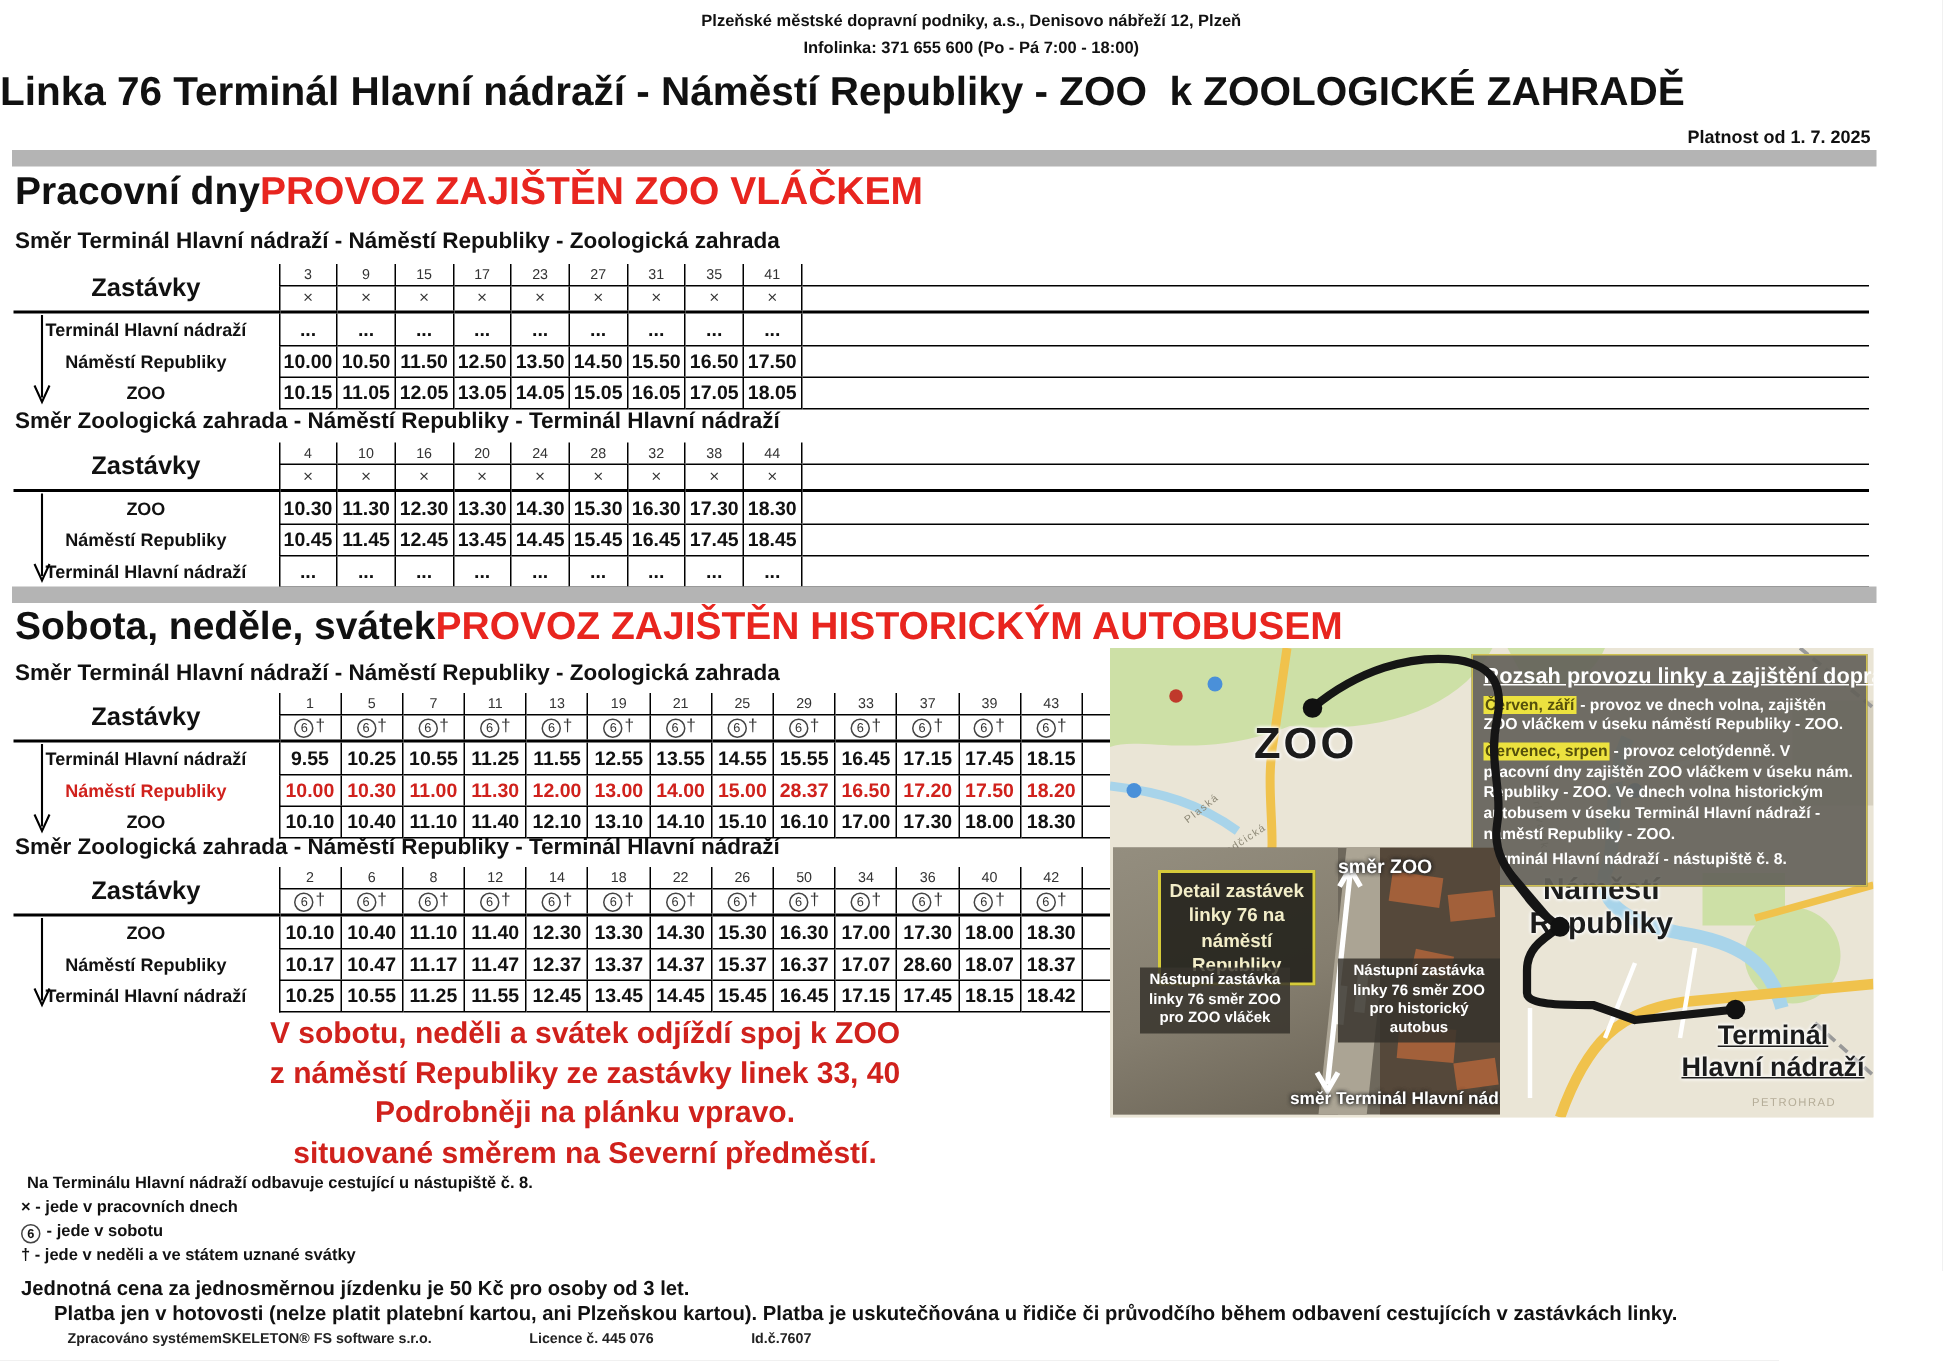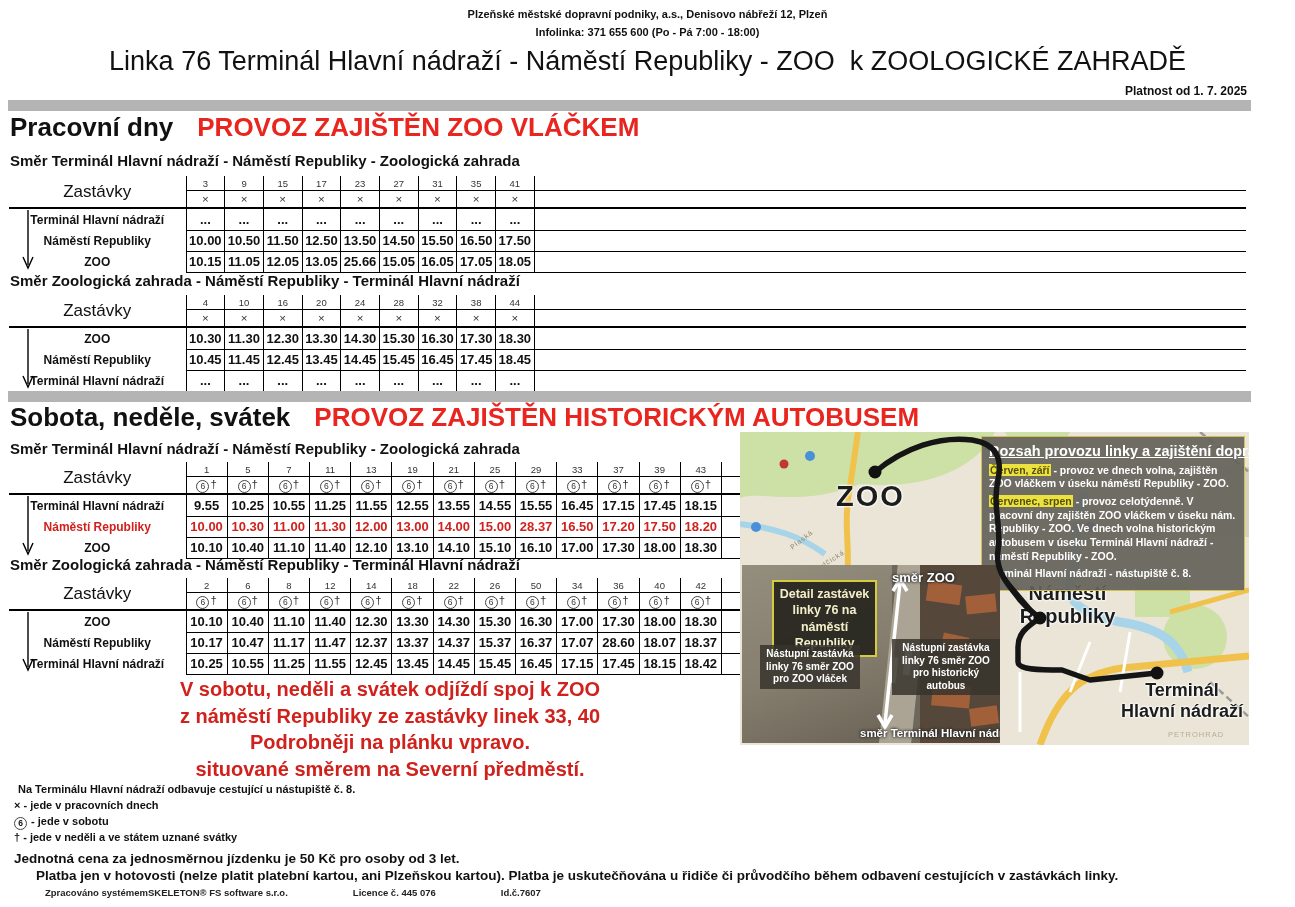--- a/index.html
+++ b/index.html
@@ -1,30 +1,30 @@
 <!DOCTYPE html>
 <html><head>
 <meta charset="utf-8">
 <style>
   html,body{margin:0;padding:0;background:#e8e8e8;}
   .page{position:relative;width:1295px;height:907px;background:#ffffff;overflow:hidden;
         font-family:"Liberation Sans","DejaVu Sans",sans-serif;color:#111;}
   .abs{position:absolute;}
   .hdr-company{top:8px;left:0;width:100%;text-align:center;font-size:11px;font-weight:bold;}
   .hdr-infoline{top:26px;left:0;width:100%;text-align:center;font-size:11px;font-weight:bold;}
-  .title{top:46px;left:0;width:100%;text-align:center;font-size:27px;font-weight:normal;margin:0;white-space:pre;}
+  .title{top:46px;left:0;width:100%;font-size:27px;font-weight:bold;margin:0;white-space:pre;}
   .validity{top:84px;right:48px;font-size:12px;font-weight:bold;}
   .graybar{left:8px;width:1243px;height:11px;background:#b4b4b4;}
   .sec-head{left:10px;font-size:26px;font-weight:bold;white-space:nowrap;}
-  .sec-head .red-part{margin-left:24px;}
+  .sec-head .red-part{margin-left:0;}
   .dir-head{left:10px;font-size:15px;font-weight:bold;white-space:nowrap;}
   .tt-wrap{left:9px;width:1237px;}
   table.tt{border-collapse:collapse;table-layout:fixed;width:1237px;}
   table.tt th,table.tt td{padding:0;overflow:hidden;white-space:nowrap;}
-  .th-stops{font-size:17px;font-weight:normal;text-align:center;vertical-align:middle;border-bottom:2px solid #000;}
+  .th-stops{font-size:17px;font-weight:bold;text-align:center;vertical-align:middle;border-bottom:2px solid #000;}
   .td-num{border-left:1px solid #000;border-bottom:1px solid #000;height:14px;
           font-size:9.5px;font-weight:normal;color:#333;text-align:center;}
   .td-sym{border-left:1px solid #000;border-bottom:2px solid #000;height:16px;
           font-size:11.5px;font-weight:normal;color:#333;text-align:center;}
   .td-stop{font-size:12px;font-weight:bold;text-align:center;padding-left:26px;height:21px;}
   .td-time{border-left:1px solid #000;border-bottom:1px solid #000;font-size:13px;font-weight:bold;text-align:center;}
   .td-fill{border-left:1px solid #000;}
   .f-b1{border-bottom:1px solid #000;}
   .f-b2{border-bottom:2px solid #000;}
   .c6{display:inline-block;width:11px;height:11px;border:1px solid #444;border-radius:50%;
@@ -149,21 +149,21 @@
             <td class="td-time">16.50</td>
             <td class="td-time">17.50</td>
             <td class="td-fill f-b1"></td>
           </tr>
           <tr>
             <td class="td-stop">ZOO</td>
             <td class="td-time">10.15</td>
             <td class="td-time">11.05</td>
             <td class="td-time">12.05</td>
             <td class="td-time">13.05</td>
-            <td class="td-time">25.66</td>
+            <td class="td-time">14.05</td>
             <td class="td-time">15.05</td>
             <td class="td-time">16.05</td>
             <td class="td-time">17.05</td>
             <td class="td-time">18.05</td>
             <td class="td-fill f-b1"></td>
           </tr>
         </tbody>
       </table>
       <svg width="14" height="66" class="dir-arrow" style="top: 31px;">
         <line x1="6" y1="3" x2="6" y2="58" stroke="#000" stroke-width="1.4"></line>
@@ -533,21 +533,21 @@
       <circle cx="135" cy="40" r="6.5" fill="#111"></circle>
       <circle cx="300" cy="186" r="6.5" fill="#111"></circle>
       <circle cx="417" cy="241" r="6.5" fill="#111"></circle>
     </svg>
 
     <div class="map-label" style="left:96px;top:48px;font-size:29px;letter-spacing:2px;">ZOO</div>
     <div class="map-label" style="left:245px;top:150px;width:165px;text-align:center;font-size:20px;">
       <div>Náměstí</div>
       <div>Republiky</div>
     </div>
-    <div class="map-label" style="left:378px;top:248px;width:128px;text-align:center;font-size:18px;">
+    <div class="map-label" style="left:378px;top:248px;width:128px;text-align:center;font-size:18px;text-decoration:underline;">
       <div>Terminál</div>
       <div>Hlavní nádraží</div>
     </div>
     <div class="map-label street" style="left:48px;top:104px;transform:rotate(-38deg);">Plaská</div>
     <div class="map-label street" style="left:70px;top:126px;transform:rotate(-33deg);">Radčická</div>
     <div class="map-label street" style="left:262px;top:112px;transform:rotate(80deg);">Karlovarská</div>
     <div class="map-label street" style="left:428px;top:298px;font-size:7.5px;color:#b5ad98;">PETROHRAD</div>
 
     <div class="info-box">
       <div class="ib-title">Rozsah provozu linky a zajištění dopravy</div>

